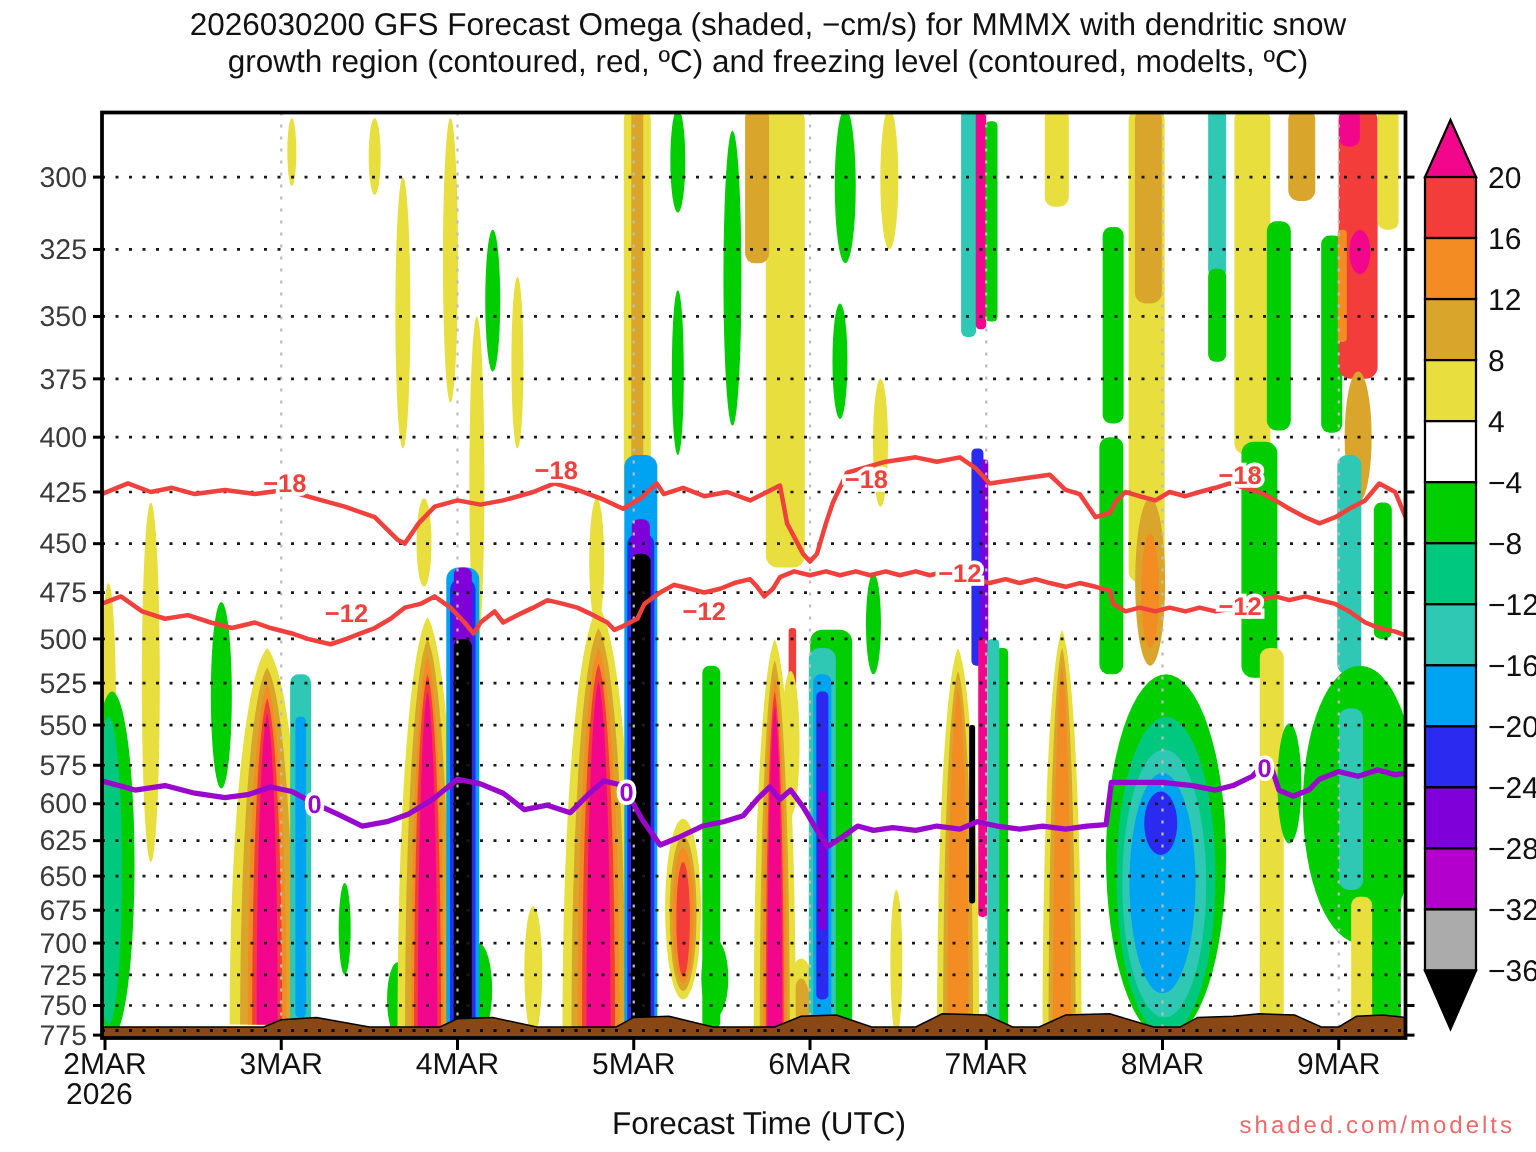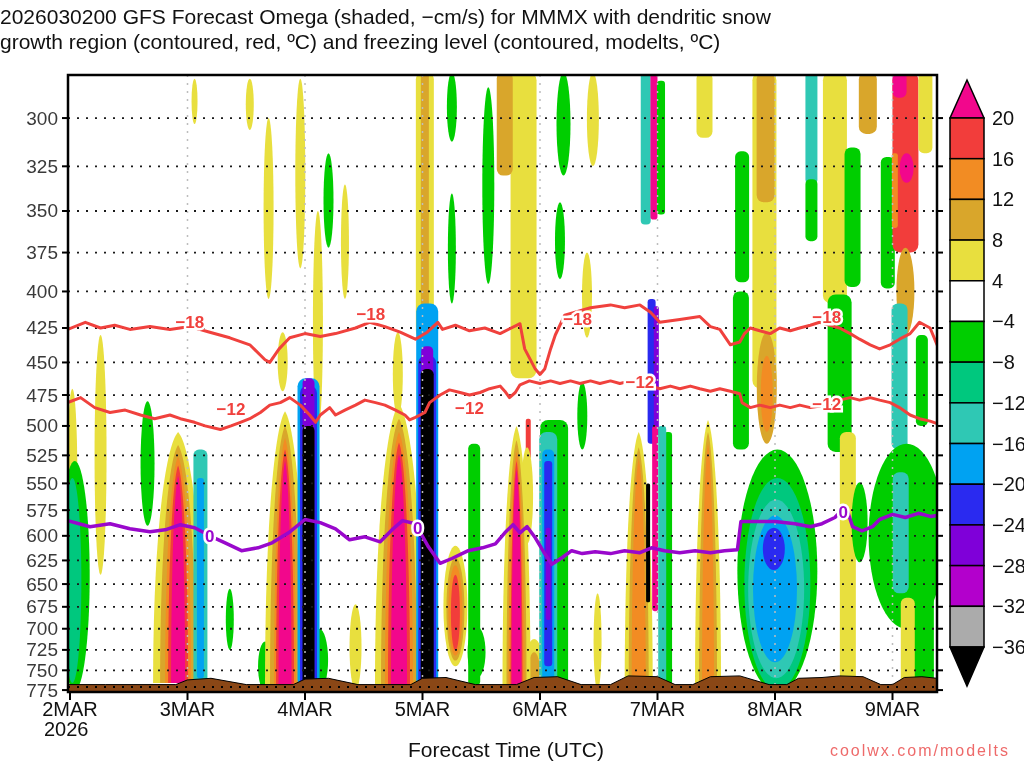--- a/index.html
+++ b/index.html
@@ -1,21 +1,21 @@
 <!DOCTYPE html>
 <html><head>
 <meta charset="utf-8">
 <style>
   html,body{margin:0;padding:0;}
   body{
     width:1024px;height:768px;background:#ffffff;position:relative;overflow:hidden;
     font-family:"Liberation Sans",sans-serif;
   }
   .title{
-    position:absolute;top:5px;left:0;right:0;
+    position:absolute;top:5px;left:0;right:0;text-align:center;
     font-size:21px;line-height:1.18;color:#111;letter-spacing:0px;white-space:nowrap;
   }
   #chart-svg{position:absolute;top:0;left:0;}
   .xlabel{
     position:absolute;top:738px;left:0;width:1012px;text-align:center;
     font-size:21px;color:#111;
   }
   .watermark{
     position:absolute;top:742px;right:14px;
     font-size:16px;letter-spacing:2px;color:#ee6a6a;
@@ -322,13 +322,13 @@
       <text x="992" y="450.53846153846155" text-anchor="start" font-size="20" fill="#111">−16</text>
       <text x="992" y="491.2307692307692" text-anchor="start" font-size="20" fill="#111">−20</text>
       <text x="992" y="531.9230769230769" text-anchor="start" font-size="20" fill="#111">−24</text>
       <text x="992" y="572.6153846153846" text-anchor="start" font-size="20" fill="#111">−28</text>
       <text x="992" y="613.3076923076924" text-anchor="start" font-size="20" fill="#111">−32</text>
       <text x="992" y="654" text-anchor="start" font-size="20" fill="#111">−36</text>
     </g>
   </svg>
 
 <div class="xlabel">Forecast Time (UTC)</div>
-<div class="watermark">coolwx.com/modelts</div>
+<div class="watermark">shaded.com/modelts</div>
 
 </body></html>

